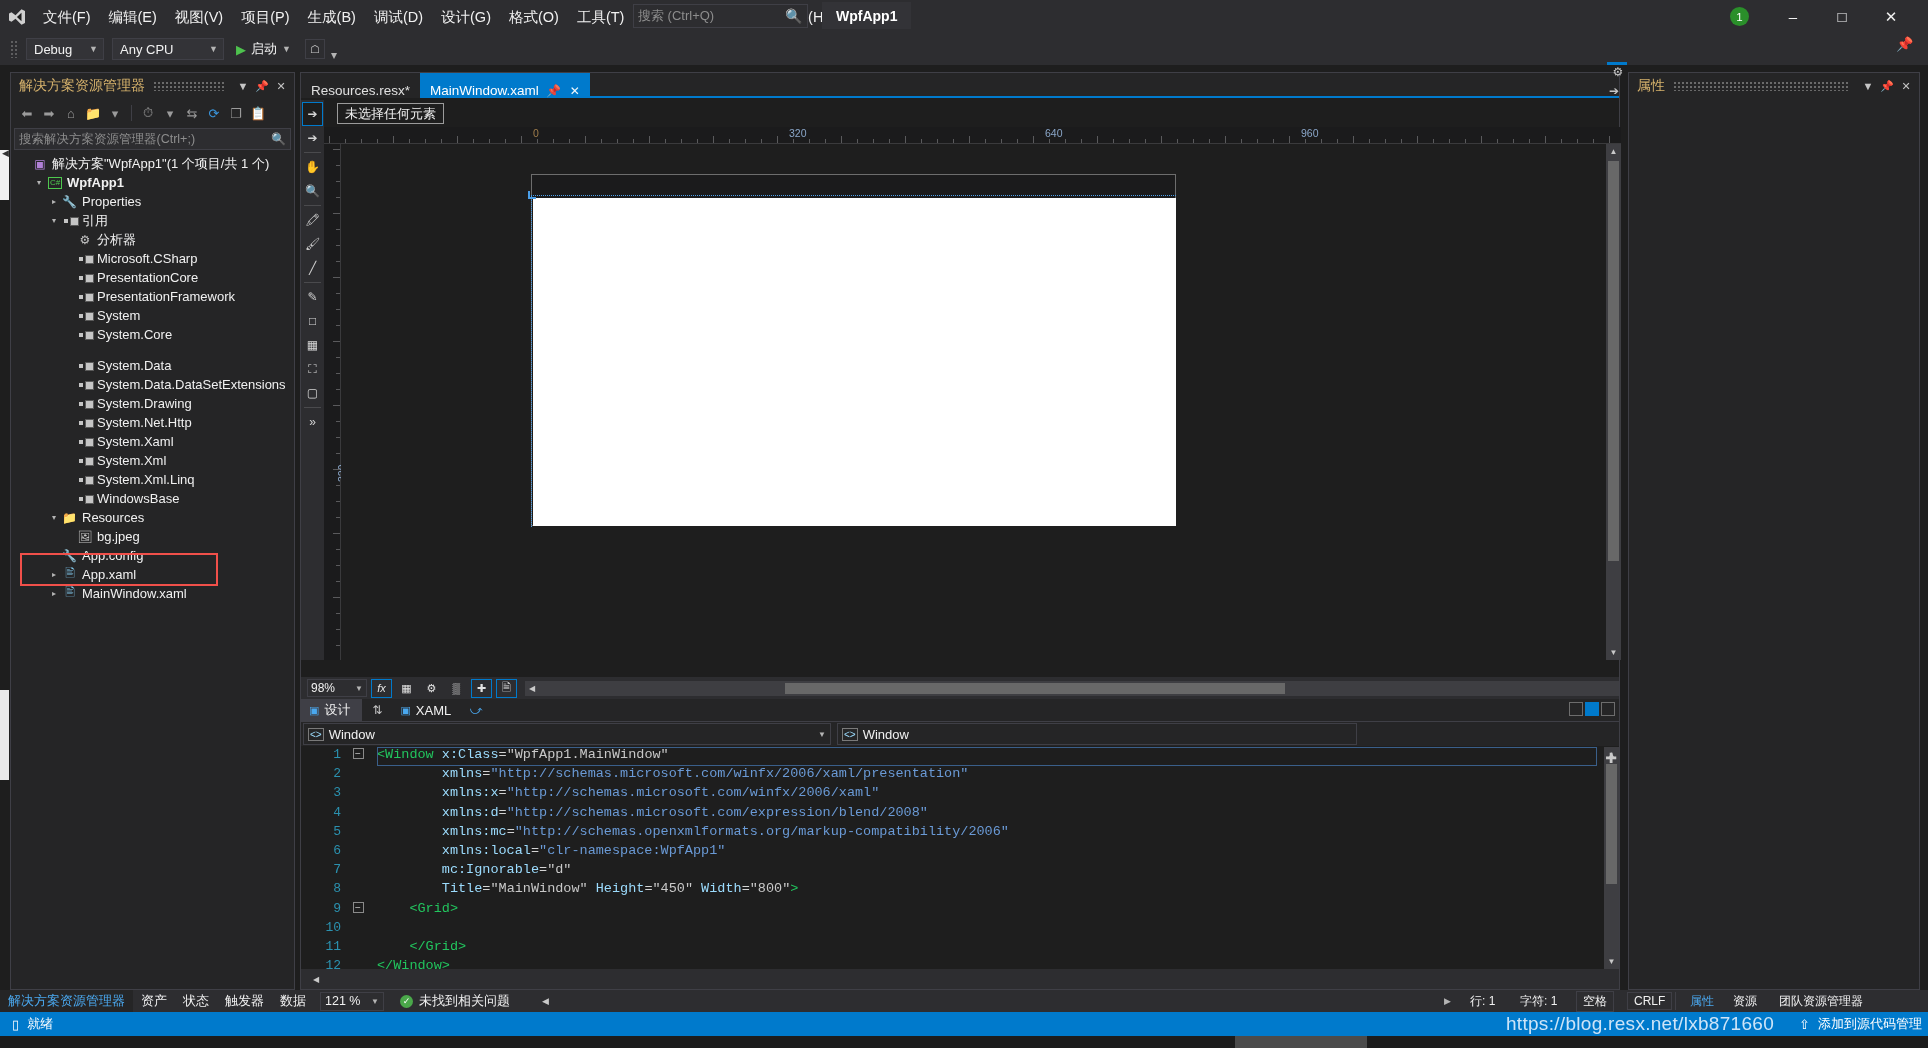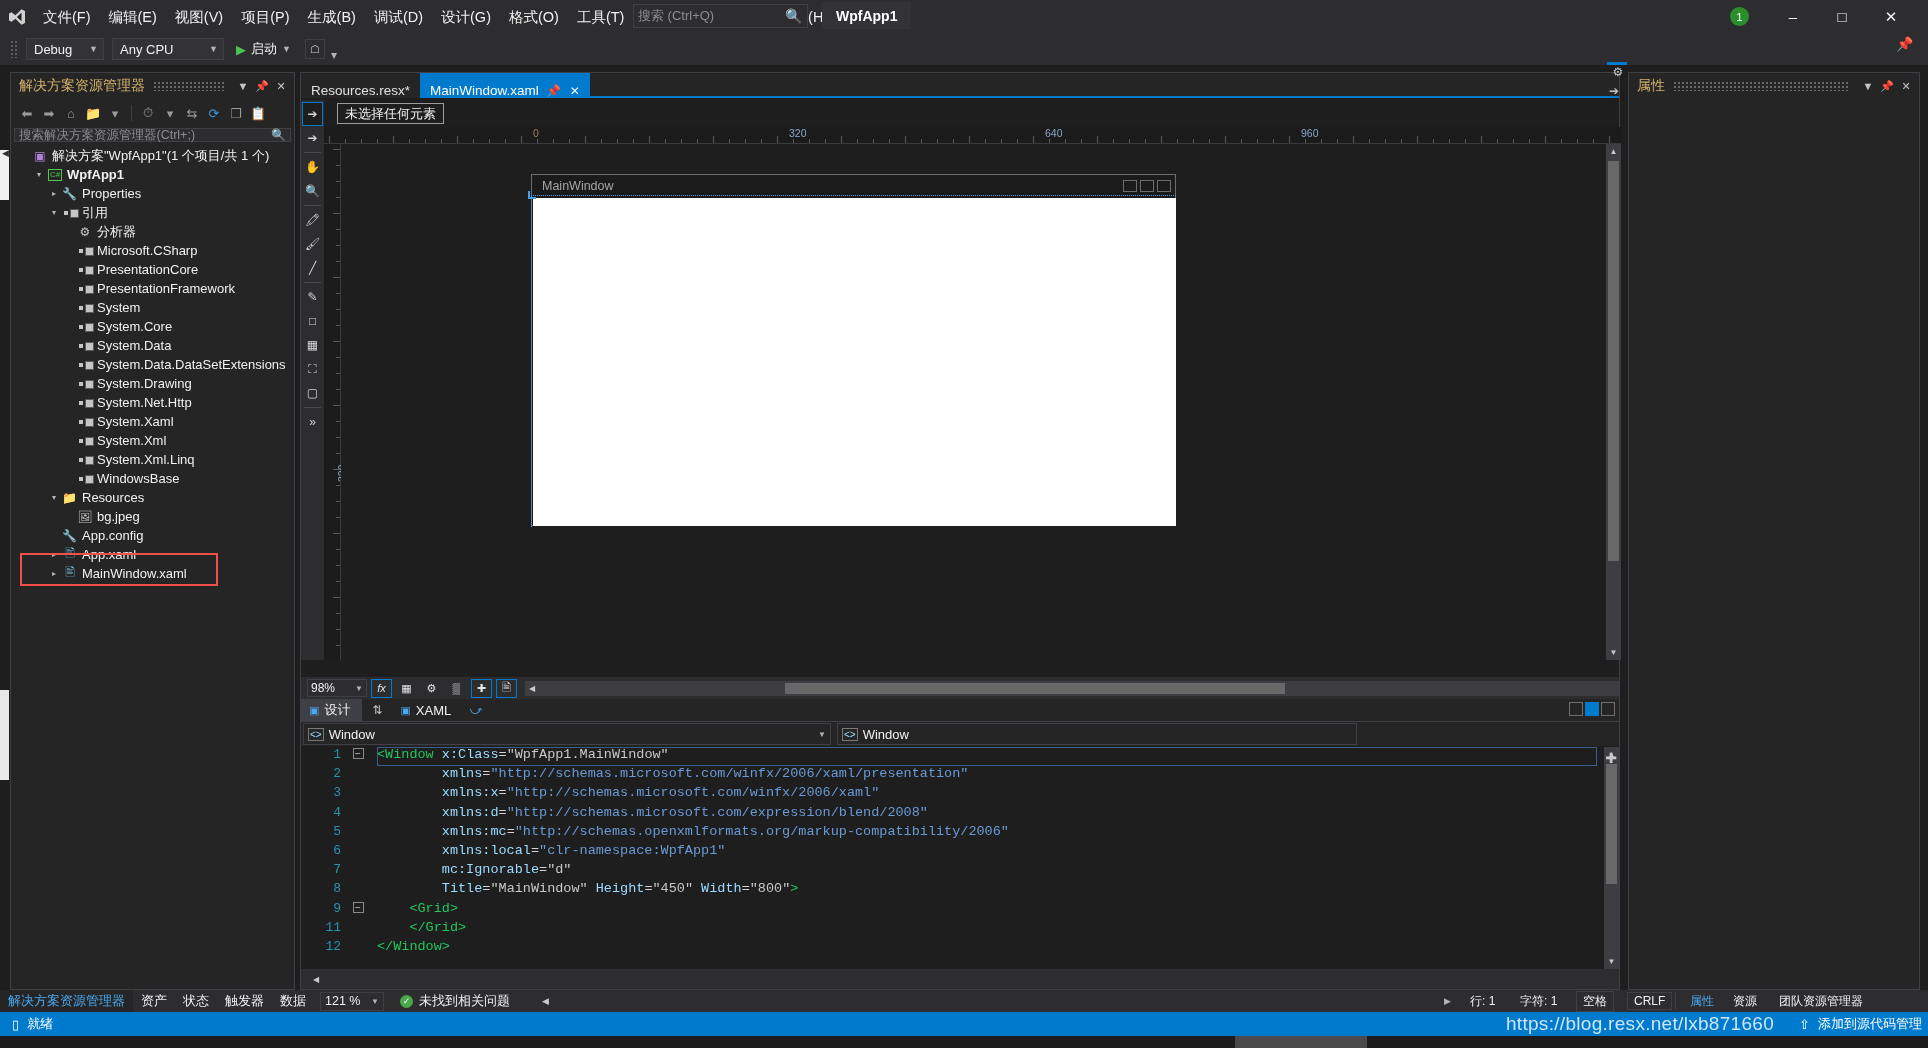--- a/index.html
+++ b/index.html
@@ -99,21 +99,21 @@
   #solexp-toolbar {
     height: 28px; display: flex; align-items: center; padding: 0 6px; gap: 2px;
   }
   .se-ico {
     width: 20px; height: 20px; display: flex; align-items: center; justify-content: center;
     color: #9b9b9b; font-size: 13px;
   }
   .se-ico.blue { color: #3a96dd; }
   .se-sep { width: 1px; height: 16px; background: #3f3f46; margin: 0 4px; }
   #solexp-search {
-    height: 14px; margin: 1px 3px 0 3px; background: #2d2d30; border: 1px solid #3f3f46;
+    height: 22px; margin: 1px 3px 0 3px; background: #2d2d30; border: 1px solid #3f3f46;
     display: flex; align-items: center; padding: 0 4px;
   }
   #solexp-search .ph { font-size: 12.5px; color: #8d8d8d; flex: 1; }
   #solexp-search .mag { color: #c9c9c9; font-size: 12px; }
   #tree { padding-top: 4px; position: relative; font-size: 13px; }
   .trow {
     display: flex; align-items: center; height: 19px; padding-right: 4px;
     white-space: nowrap; color: #f1f1f1;
   }
   .tw { width: 14px; display: flex; align-items: center; justify-content: center;
@@ -496,21 +496,21 @@
         </span>
         <span class="tlabel">System</span>
       </div>
       <div class="trow" style="padding-left: 51px;">
         <span class="tw"></span>
         <span class="tico">
           <span class="ref-ico"></span>
         </span>
         <span class="tlabel">System.Core</span>
       </div>
-      <div class="trow" style="padding-left: 51px;">
+      <div class="trow" style="padding-left: 51px; margin-top: 12px;">
         <span class="tw"></span>
         <span class="tico">
           <span class="ref-ico"></span>
         </span>
         <span class="tlabel">System.Data</span>
       </div>
       <div class="trow" style="padding-left: 51px;">
         <span class="tw"></span>
         <span class="tico">
           <span class="ref-ico"></span>
@@ -742,28 +742,20 @@
         <span class="vtick" style="top: 421px; width: 4px;"></span>
         <span class="vtick" style="top: 437px; width: 4px;"></span>
         <span class="vtick" style="top: 453px; width: 7px;"></span>
         <span class="vtick" style="top: 469px; width: 4px;"></span>
         <span class="vtick" style="top: 485px; width: 4px;"></span>
         <span class="vtick" style="top: 501px; width: 4px;"></span>
       </div>
 
     <div id="canvas">
       <div id="wnd">
-        <div id="wnd-title">
-          <span>MainWindow</span>
-          <span id="wnd-btns">
-            <span></span>
-            <span></span>
-            <span></span>
-          </span>
-        </div>
         <div id="wnd-client"></div>
       </div>
       <div id="sel-dash-top"></div>
       <div id="sel-dash-left"></div>
       <div id="sel-corner"></div>
     </div>
 
     <div id="des-vscroll">
       <div class="up">▲</div>
       <div class="thumb"></div>
@@ -869,20 +861,26 @@
         <span class="gutter-num">8</span>
         <span class="fold"></span>
         <span class="vbar"></span>
         <span class="ctext"><span class="punc">        </span><span class="attr">Title</span><span class="punc"></span><span class="punc">=</span><span class="punc"></span><span class="str">"MainWindow"</span><span class="punc"> </span><span class="attr">Height</span><span class="punc"></span><span class="punc">=</span><span class="punc"></span><span class="str">"450"</span><span class="punc"> </span><span class="attr">Width</span><span class="punc"></span><span class="punc">=</span><span class="punc"></span><span class="str">"800"</span><span class="punc"></span><span class="k">&gt;</span><span class="punc"></span></span>
       </div>
       <div class="cline">
         <span class="gutter-num">9</span>
         <span class="fold"><span class="box">−</span></span>
         <span class="vbar"></span>
         <span class="ctext"><span class="punc">    </span><span class="k">&lt;Grid</span><span class="punc"></span><span class="k">&gt;</span><span class="punc"></span></span>
+      </div>
+      <div class="cline">
+        <span class="gutter-num">10</span>
+        <span class="fold"></span>
+        <span class="vbar"></span>
+        <span class="ctext"><span class="punc">        </span></span>
       </div>
       <div class="cline">
         <span class="gutter-num">11</span>
         <span class="fold"></span>
         <span class="vbar"></span>
         <span class="ctext"><span class="punc">    </span><span class="k">&lt;/Grid</span><span class="punc"></span><span class="k">&gt;</span><span class="punc"></span></span>
       </div>
       <div class="cline">
         <span class="gutter-num">12</span>
         <span class="fold"></span>

